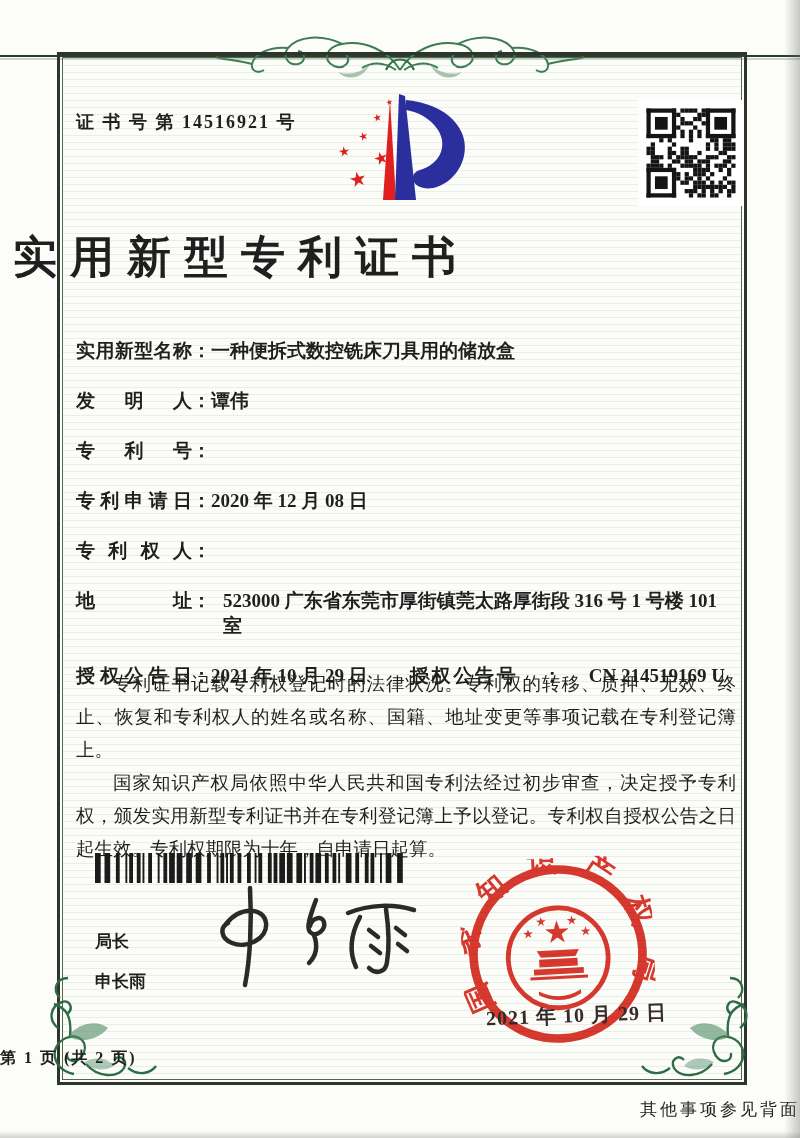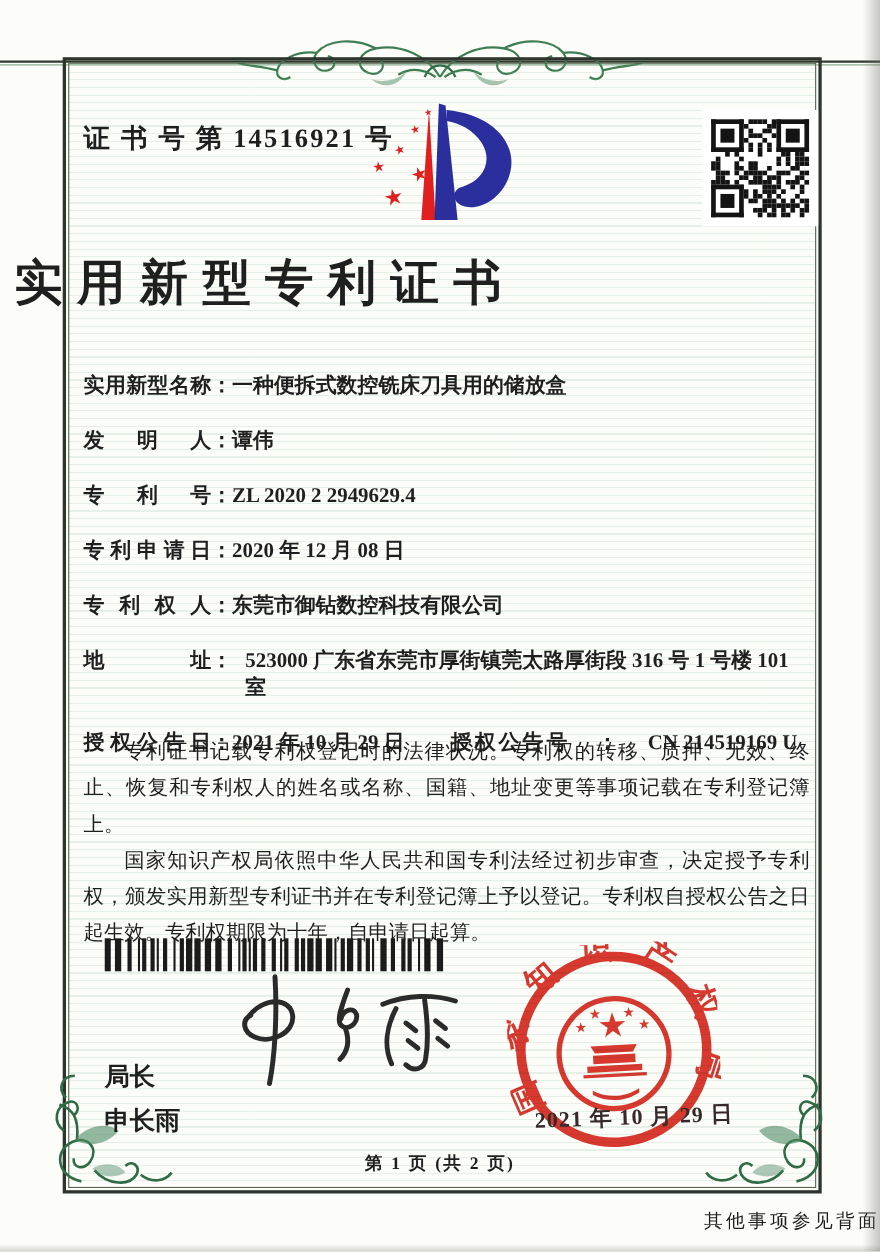--- a/index.html
+++ b/index.html
@@ -18,21 +18,21 @@
   .frame-inner{position:absolute;inset:2px;border:1px solid #55654f;
     background-image:repeating-linear-gradient(to bottom,
       rgba(142,190,160,.20) 0px,rgba(142,190,160,.20) 1px,
       rgba(255,255,255,0) 1px,rgba(255,255,255,0) 7px);}
 
   .ornament-top{position:absolute;left:0;top:24px;width:800px;height:66px;}
   .corner-flourish{position:absolute;width:120px;height:122px;}
   .corner-flourish.bl{left:40px;top:966px;}
   .corner-flourish.br{left:638px;top:966px;transform:scaleX(-1);}
 
-  .cert-no{position:absolute;left:76px;top:110px;font-size:24px;font-weight:600;
+  .cert-no{position:absolute;left:76px;top:110px;font-size:18px;font-weight:600;
     letter-spacing:2px;}
   .logo{position:absolute;left:328px;top:88px;width:152px;height:128px;}
   .qr{position:absolute;left:638px;top:100px;width:106px;height:106px;}
 
   .title{position:absolute;left:0;top:228px;width:100%;text-align:left;
     font-size:44px;font-weight:bold;letter-spacing:13px;text-indent:13px;}
 
   .fields{position:absolute;left:76px;top:338px;width:658px;
     display:flex;flex-direction:column;gap:25px;font-size:19px;font-weight:600;}
   .field-row{display:flex;align-items:flex-start;line-height:25px;}
@@ -46,29 +46,29 @@
   .grant-pair .right .f-label{width:106px;flex:0 0 106px;}
 
   .paragraphs{position:absolute;left:76px;top:668px;width:660px;
     font-size:18.5px;line-height:33px;text-align:justify;}
   .paragraphs p{margin:0;text-indent:2em;font-weight:500;}
 
   .barcode{position:absolute;left:95px;top:852px;width:312px;height:32px;}
 
   .director{position:absolute;left:95px;top:922px;
     font-family:"Liberation Sans","DejaVu Sans",sans-serif;font-weight:600;
-    font-size:23px;line-height:40px;margin-top:36px;}
+    font-size:17px;line-height:40px;}
   .signature{position:absolute;left:198px;top:882px;width:230px;height:112px;}
 
   .seal{position:absolute;left:462px;top:858px;width:192px;height:192px;
     transform:rotate(-3deg);opacity:.92;mix-blend-mode:multiply;}
   .seal-date{position:absolute;left:486px;top:1002px;font-size:20px;font-weight:600;
     letter-spacing:1px;color:#35292a;transform:rotate(-2deg);}
 
-  .footer-page{position:absolute;left:0;top:1048px;width:100%;text-align:center;
+  .footer-page{position:absolute;left:0;top:1048px;width:100%;
     font-size:16px;font-weight:600;letter-spacing:2px;}
   .back-note{position:absolute;left:0;top:1098px;width:100%;text-align:right;
     font-size:17px;letter-spacing:3px;font-weight:500;}
 </style>
 </head>
 <body>
 
 <div class="paper">
 
   <svg class="ornament-top" viewBox="0 0 800 66">
@@ -315,31 +315,29 @@
         <span class="f-value">一种便拆式数控铣床刀具用的储放盒</span>
     </div>
     <div class="field-row">
       <span class="f-label">发明人</span>
         <span class="f-colon">：</span>
         <span class="f-value">谭伟</span>
     </div>
     <div class="field-row">
       <span class="f-label">专利号</span>
         <span class="f-colon">：</span>
-        <span class="f-value">ZL 2020 2 2949629.4</span>
     </div>
     <div class="field-row">
       <span class="f-label">专利申请日</span>
         <span class="f-colon">：</span>
         <span class="f-value">2020 年 12 月 08 日</span>
     </div>
     <div class="field-row">
       <span class="f-label">专利权人</span>
         <span class="f-colon">：</span>
-        <span class="f-value">东莞市御钻数控科技有限公司</span>
     </div>
     <div class="field-row address">
       <span class="f-label">地址</span>
         <span class="f-colon">：</span>
         <span class="f-value">523000 广东省东莞市厚街镇莞太路厚街段 316 号 1 号楼 101 室</span>
     </div>
     <div class="field-row grant-pair">
       <span class="f-label">授权公告日</span>
         <span class="f-colon">：</span>
         <span>2021 年 10 月 29 日</span>

